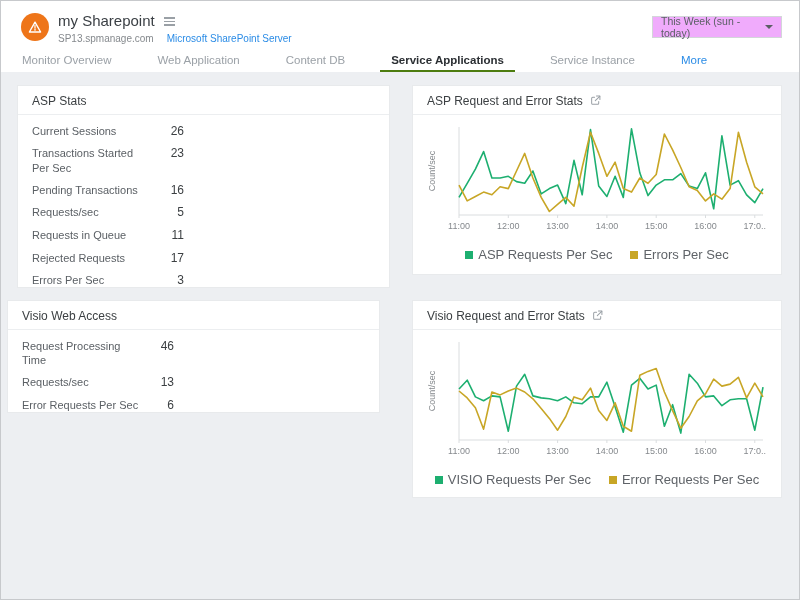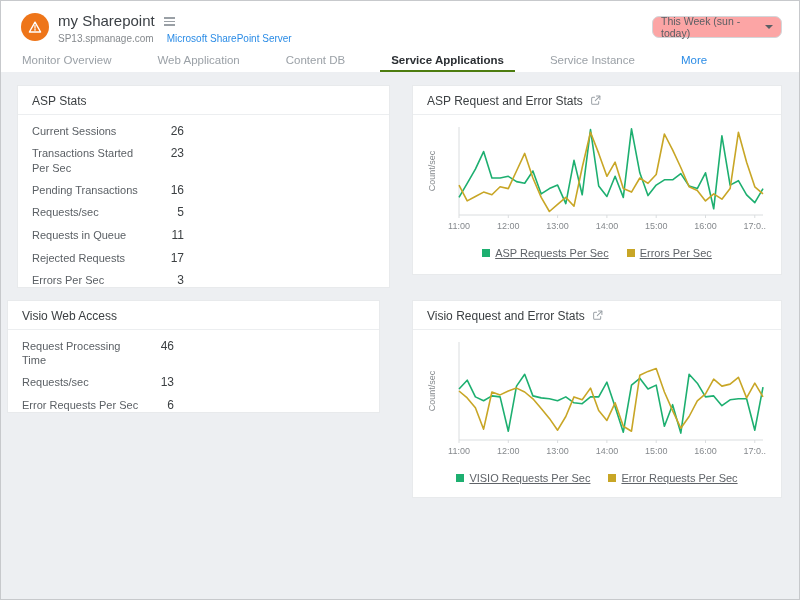--- a/index.html
+++ b/index.html
@@ -11,21 +11,21 @@
   .logo{position:absolute;left:20px;top:12px;width:28px;height:28px;border-radius:50%;
     display:flex;align-items:center;justify-content:center;}
   .app-title{position:absolute;left:57px;top:11px;font-size:15px;color:#3a3f44;
     display:flex;align-items:center;gap:9px;}
   .menu-icon{display:inline-flex;flex-direction:column;gap:2px;cursor:pointer;padding-top:2px;}
   .menu-icon i{display:block;width:11px;height:1.5px;background:#9aa0a6;}
   .sub-row{position:absolute;left:57px;top:32px;font-size:10px;display:flex;gap:13px;align-items:center;}
   .sub-host{color:#85898d;}
   .sub-link{color:#2b8ce6;cursor:pointer;}
   .time-select{position:absolute;right:17px;top:15px;width:130px;height:22px;box-sizing:border-box;
-    border:1px solid #d3d6d9;border-radius:7px;background:#fca5a5;display:flex;align-items:center;
+    border:1px solid #d3d6d9;border-radius:0;background:#f0abfc;display:flex;align-items:center;
     justify-content:space-between;padding:0 8px;font-size:10.5px;color:#5a5f64;cursor:pointer;}
   .caret{width:0;height:0;border-left:4px solid transparent;border-right:4px solid transparent;
     border-top:4px solid #5a5f64;}
   
   .tabs{position:absolute;left:10px;top:50px;right:0;height:21px;display:flex;border-bottom:0;gap:24px;}
   .tab{padding:0 11px;font-size:11.5px;line-height:19px;color:#9ba1a7;cursor:pointer;white-space:nowrap;}
   .tab.active{color:#2b2f33;font-weight:700;border-bottom:2px solid #4d7c0f;}
   .tab.more{color:#2b8ce6;}
   
   .content{position:absolute;left:0;right:0;top:71px;bottom:0;background:#edeff2;}
@@ -41,21 +41,21 @@
   
   .rows{padding:5px 14px 0 14px;}
   .stat-row{display:flex;align-items:flex-start;padding:3.5px 0;}
   .stat-label{width:118px;font-size:11px;line-height:1.35;color:#5a5f64;}
   .stat-value{width:34px;text-align:right;font-size:12px;color:#3c4043;line-height:1.3;}
   
   .chart-wrap{padding:6px 12px 0 12px;}
   .chart-legend{display:flex;justify-content:center;gap:18px;margin-top:4px;}
   .lg-item{display:inline-flex;align-items:center;gap:5px;cursor:pointer;}
   .lg-sq{width:8px;height:8px;display:inline-block;}
-  .lg-lb{font-size:11px;color:#5f6368;text-decoration:underline;}
+  .lg-lb{font-size:13px;color:#5f6368;}
   svg text{font-family:"Liberation Sans",sans-serif;}
 </style>
 </head>
 <body>
 
 <div class="screen">
 
   <div class="logo" style="background:#EE7519;">
     <svg width="16" height="15" viewBox="0 0 16 15">
       <path d="M8 2.2 L13.6 12 L2.4 12 Z" fill="none" stroke="#ffffff" stroke-width="1.4" stroke-linejoin="round"></path>

